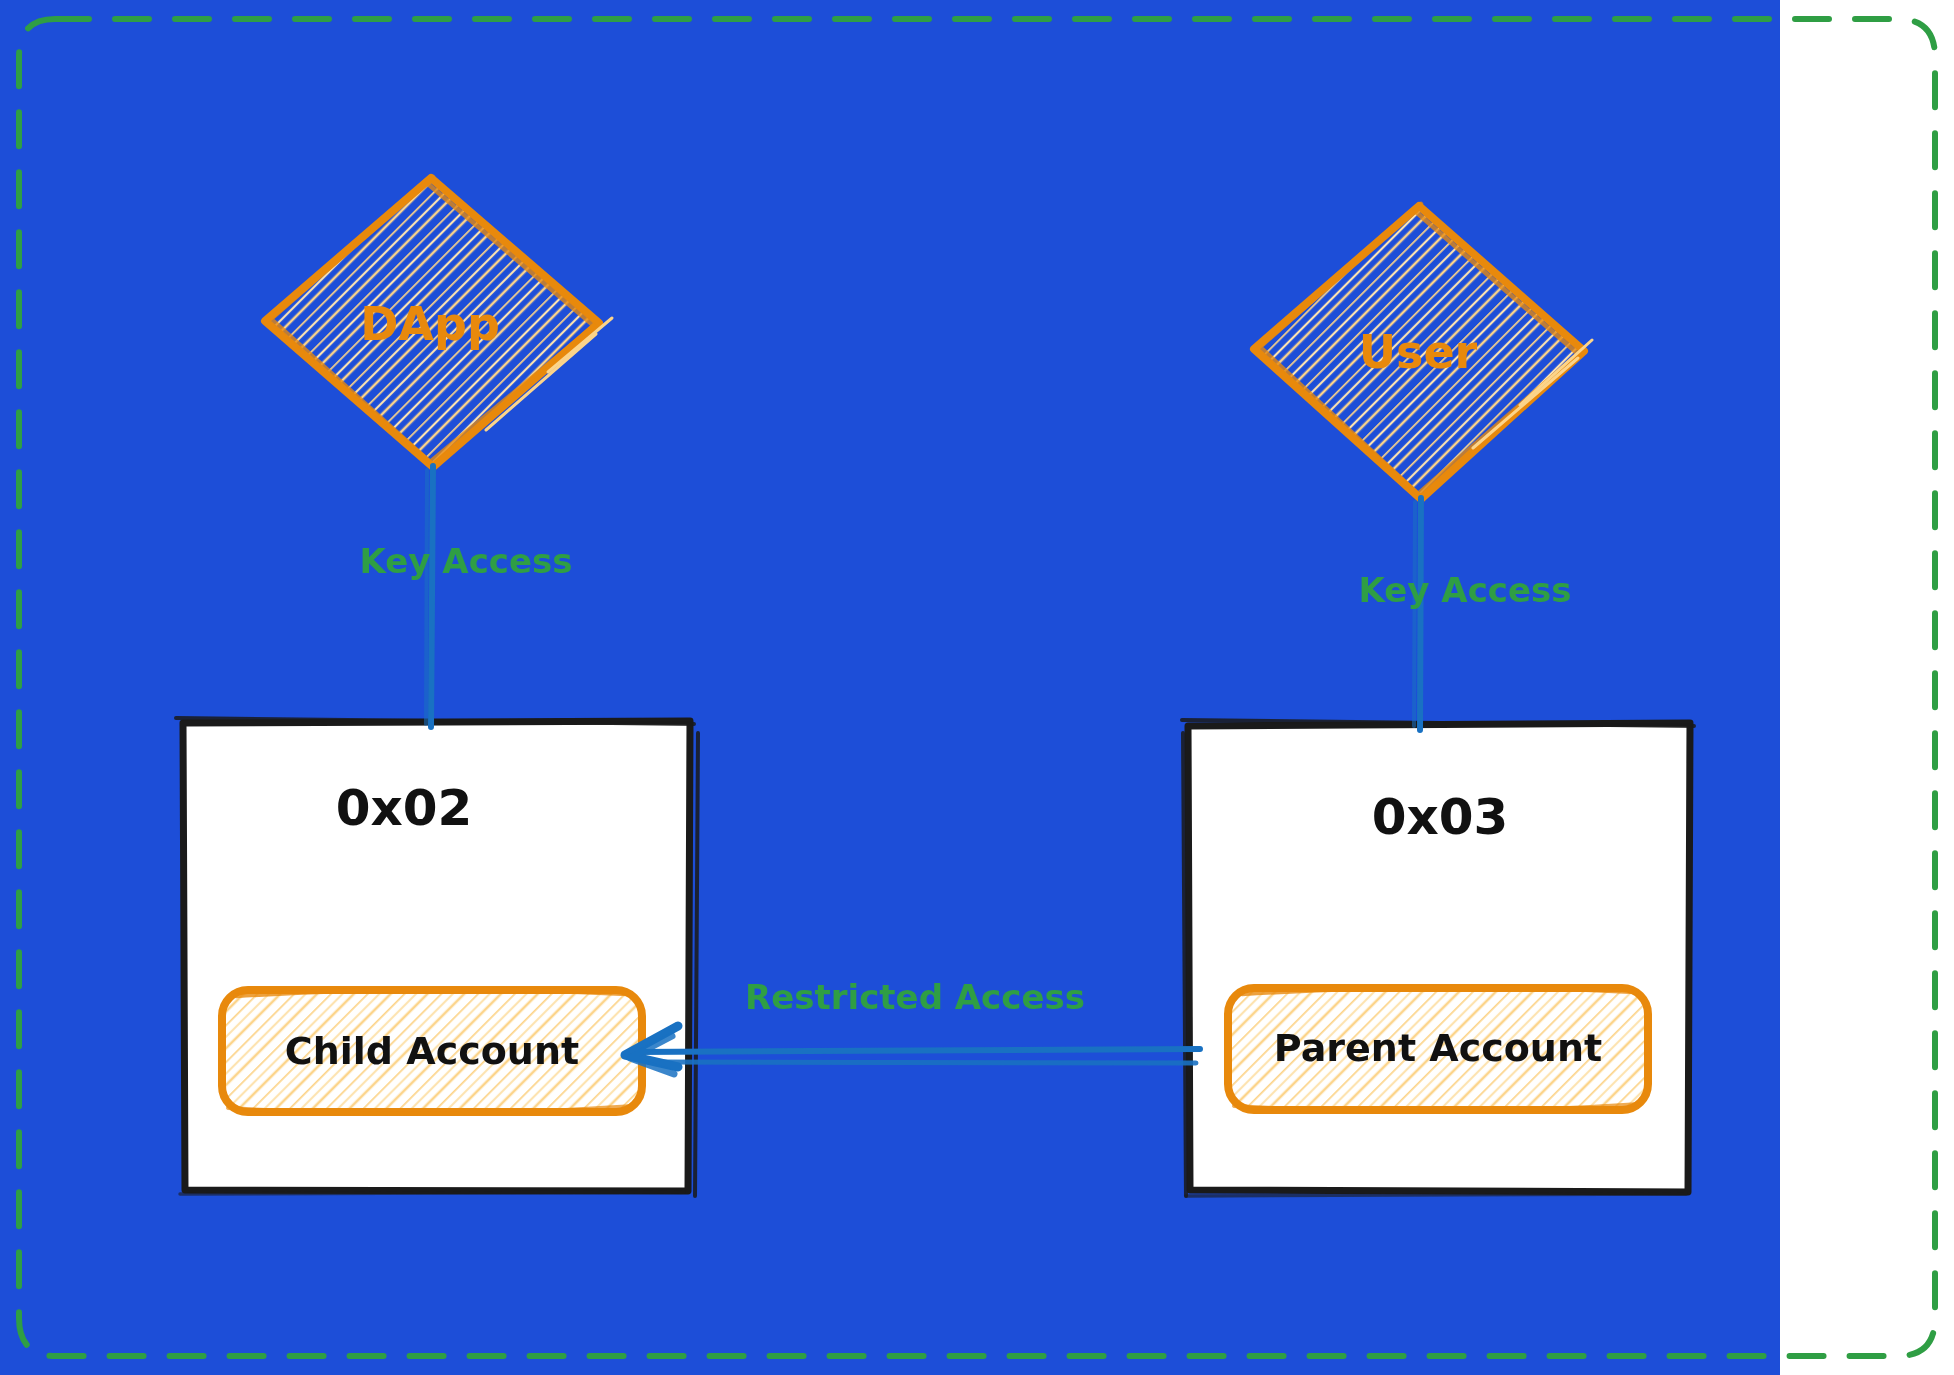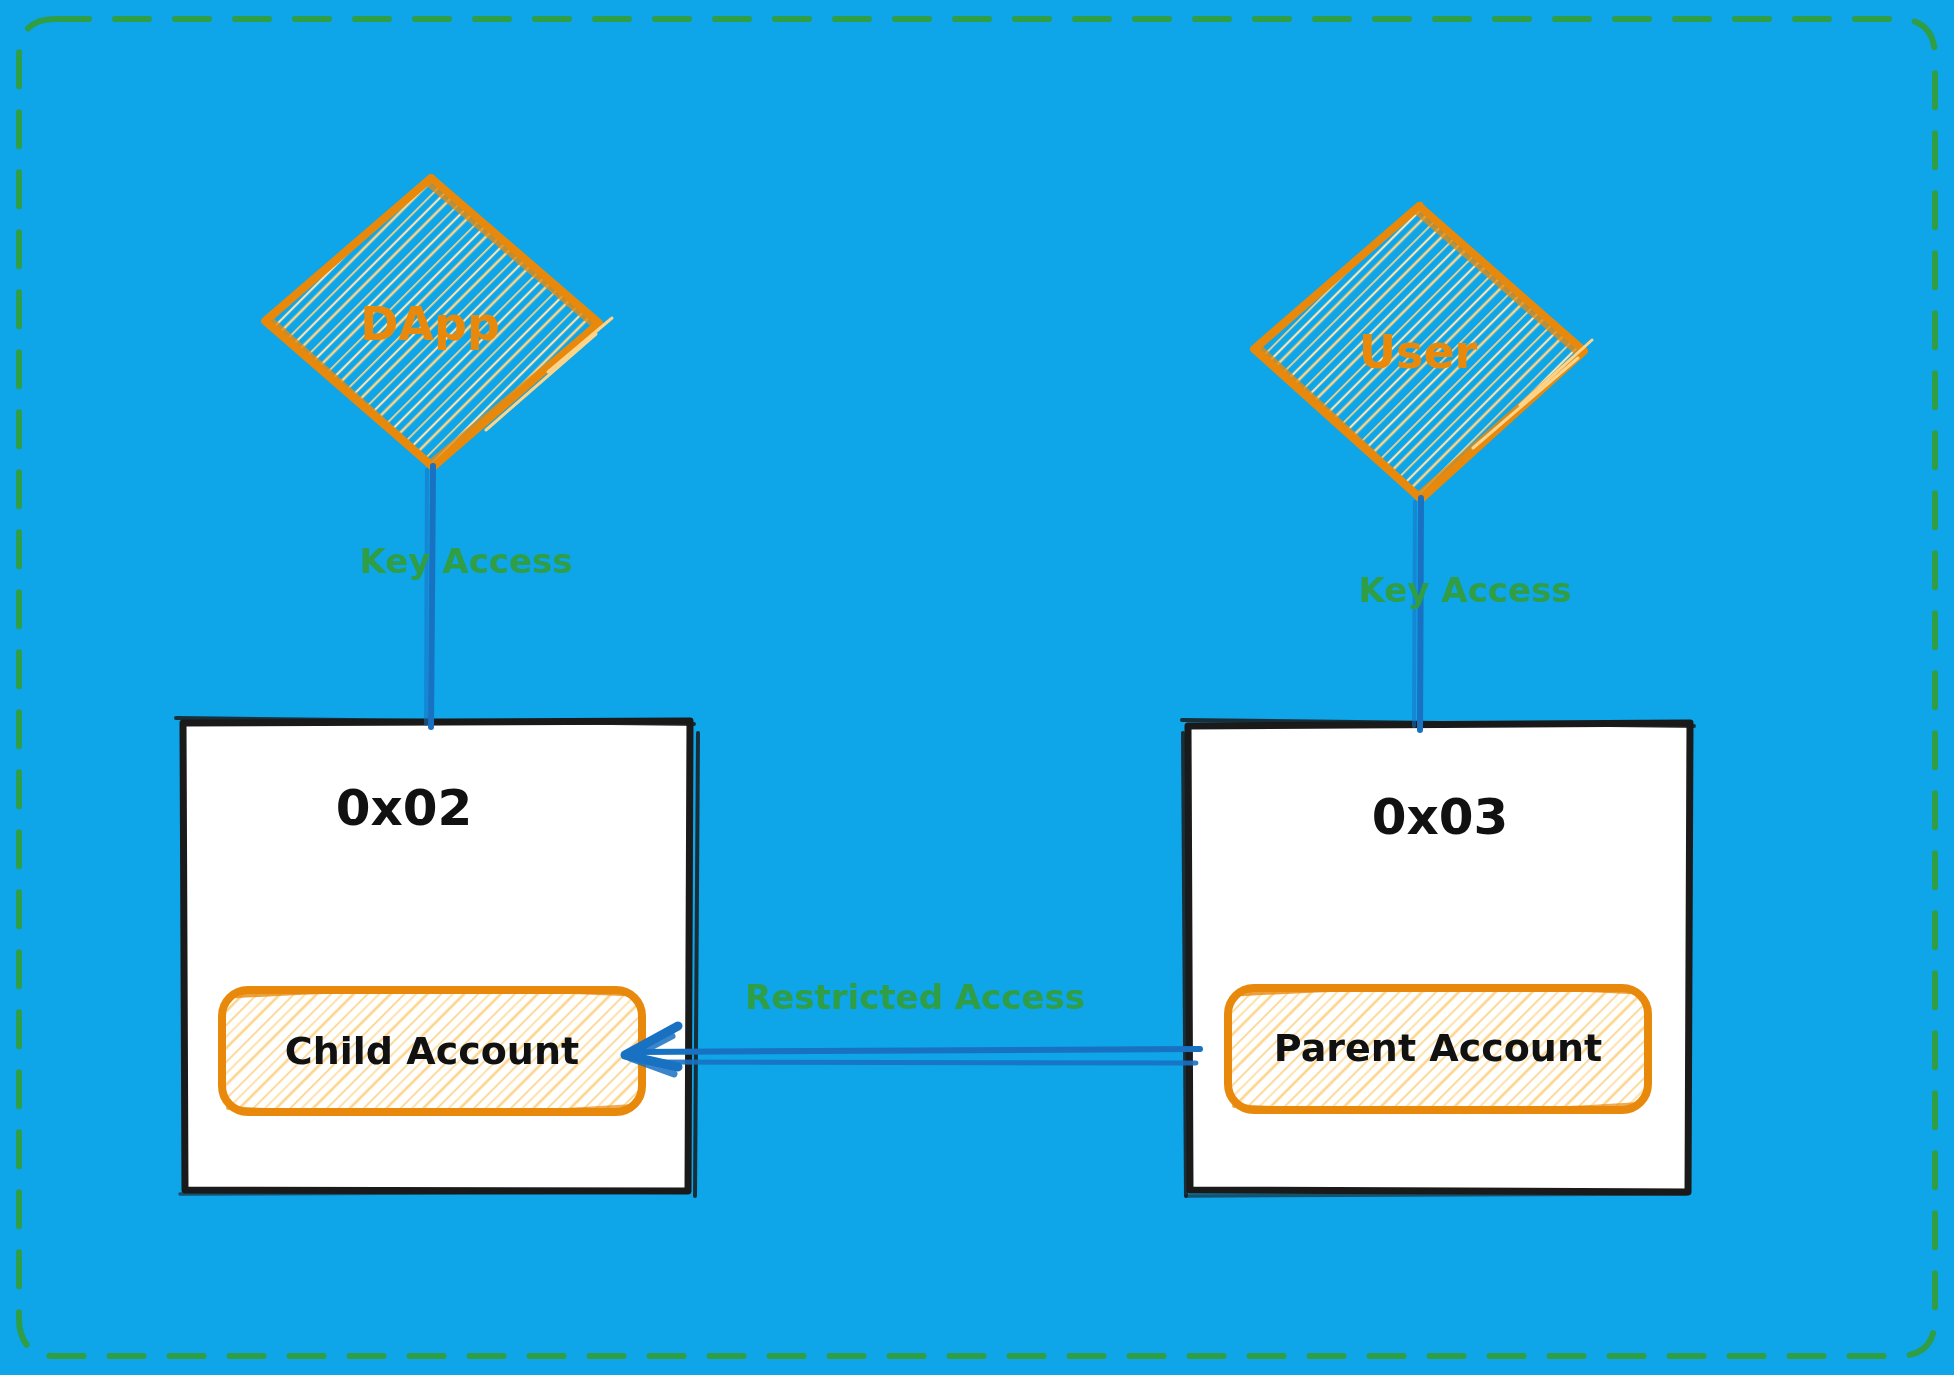--- a/index.html
+++ b/index.html
@@ -8,23 +8,23 @@
     background: #ffffff;
   }
   body {
     width: 1954px;
     height: 1375px;
     font-family: "DejaVu Sans", sans-serif;
     overflow: hidden;
   }
   #canvas {
     position: relative;
-    width: 1954px;
+    width: 1780px;
     height: 1375px;
-    background: #0ea5e9;
+    background: #1d4ed8;
   }
   #scene {
     position: absolute;
     top: 0;
     left: 0;
   }
   .node-label {
     font-family: "DejaVu Sans", sans-serif;
     font-weight: 700;
     text-anchor: middle;

